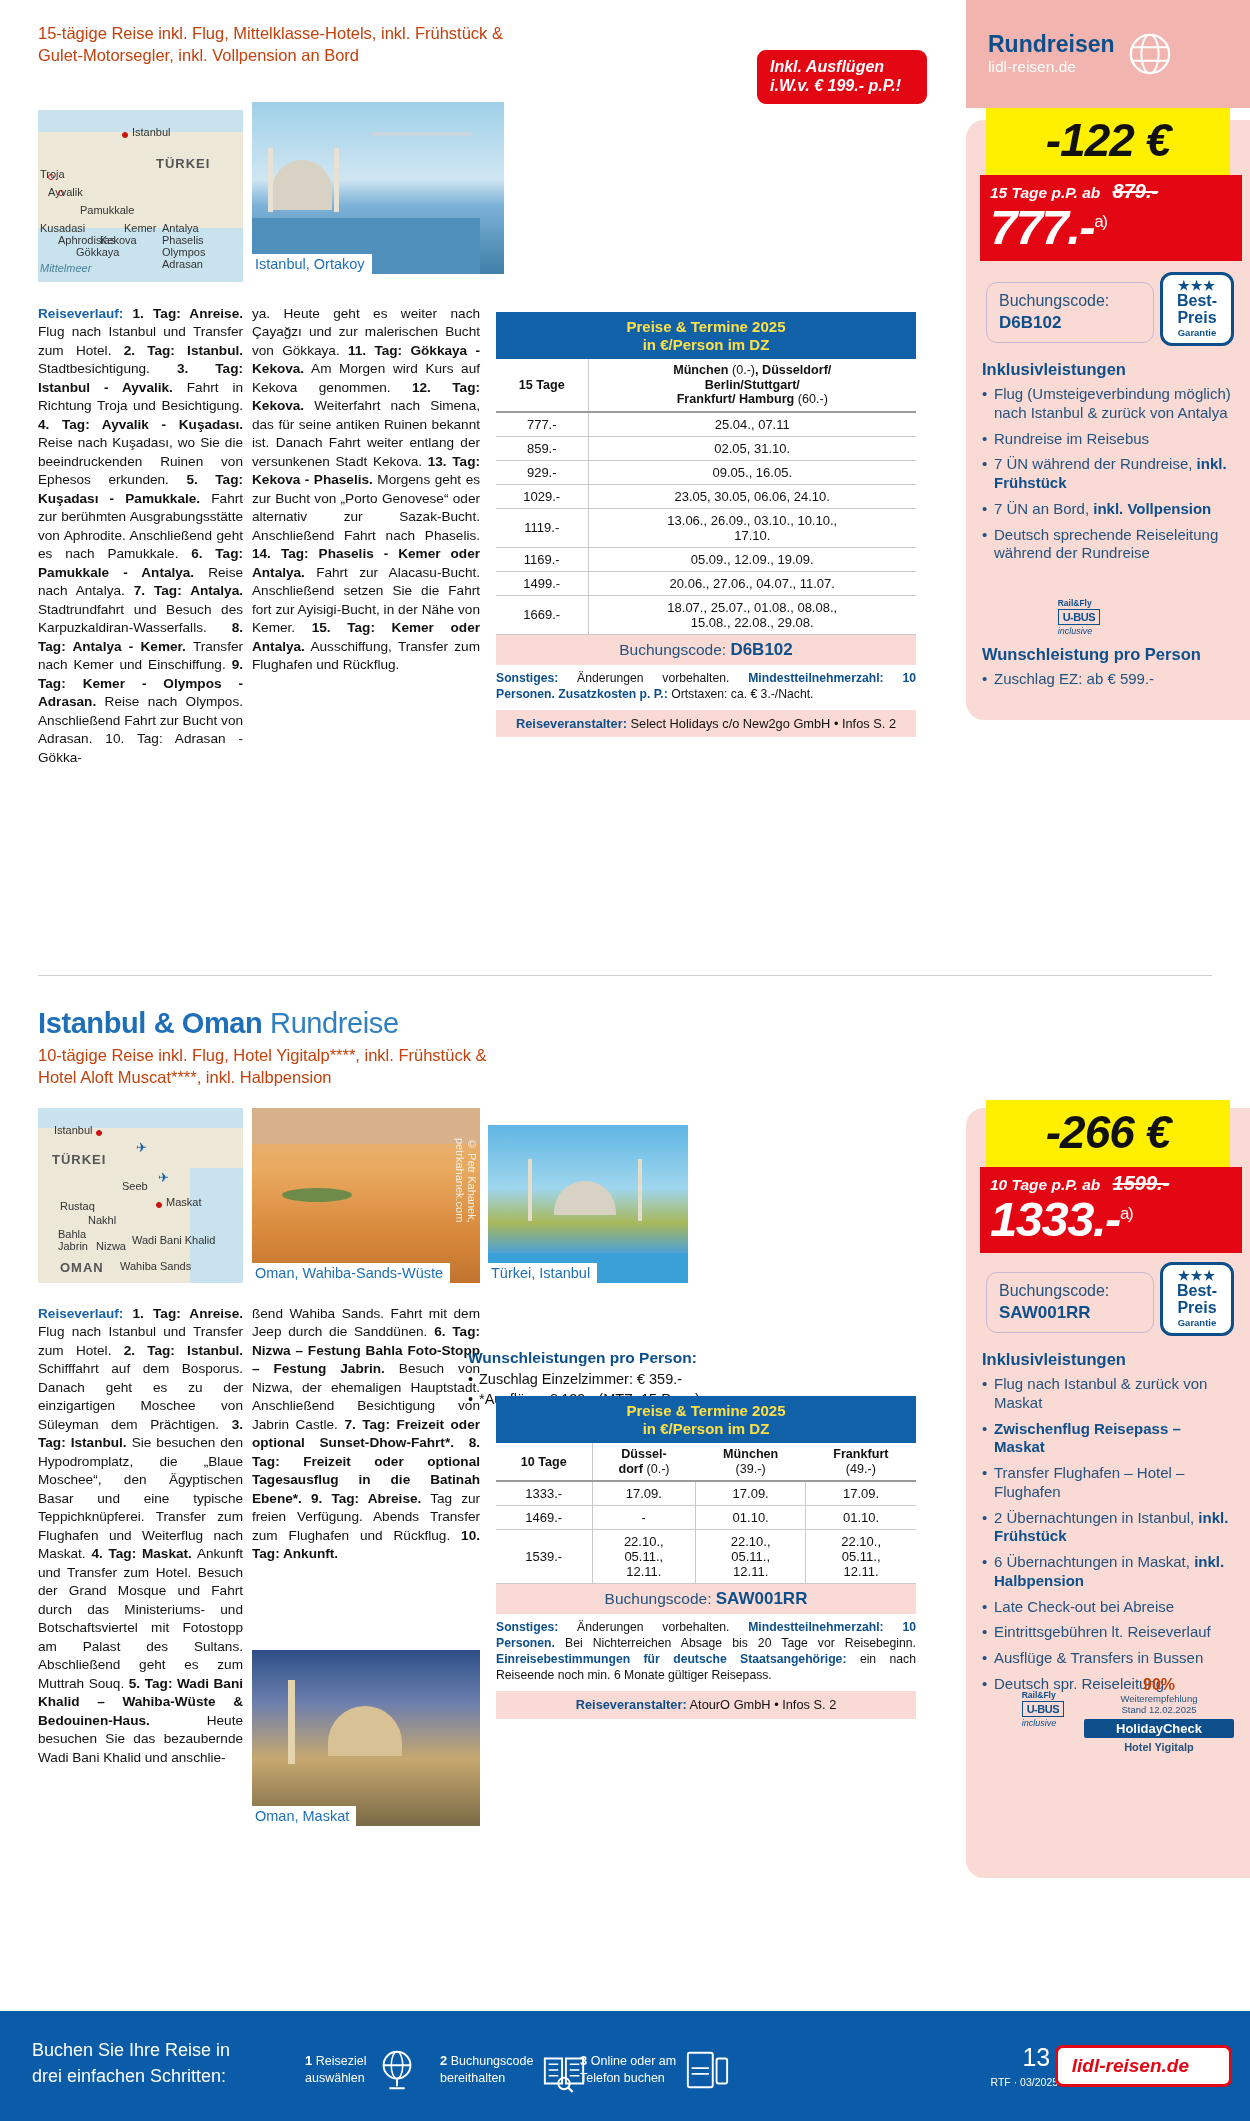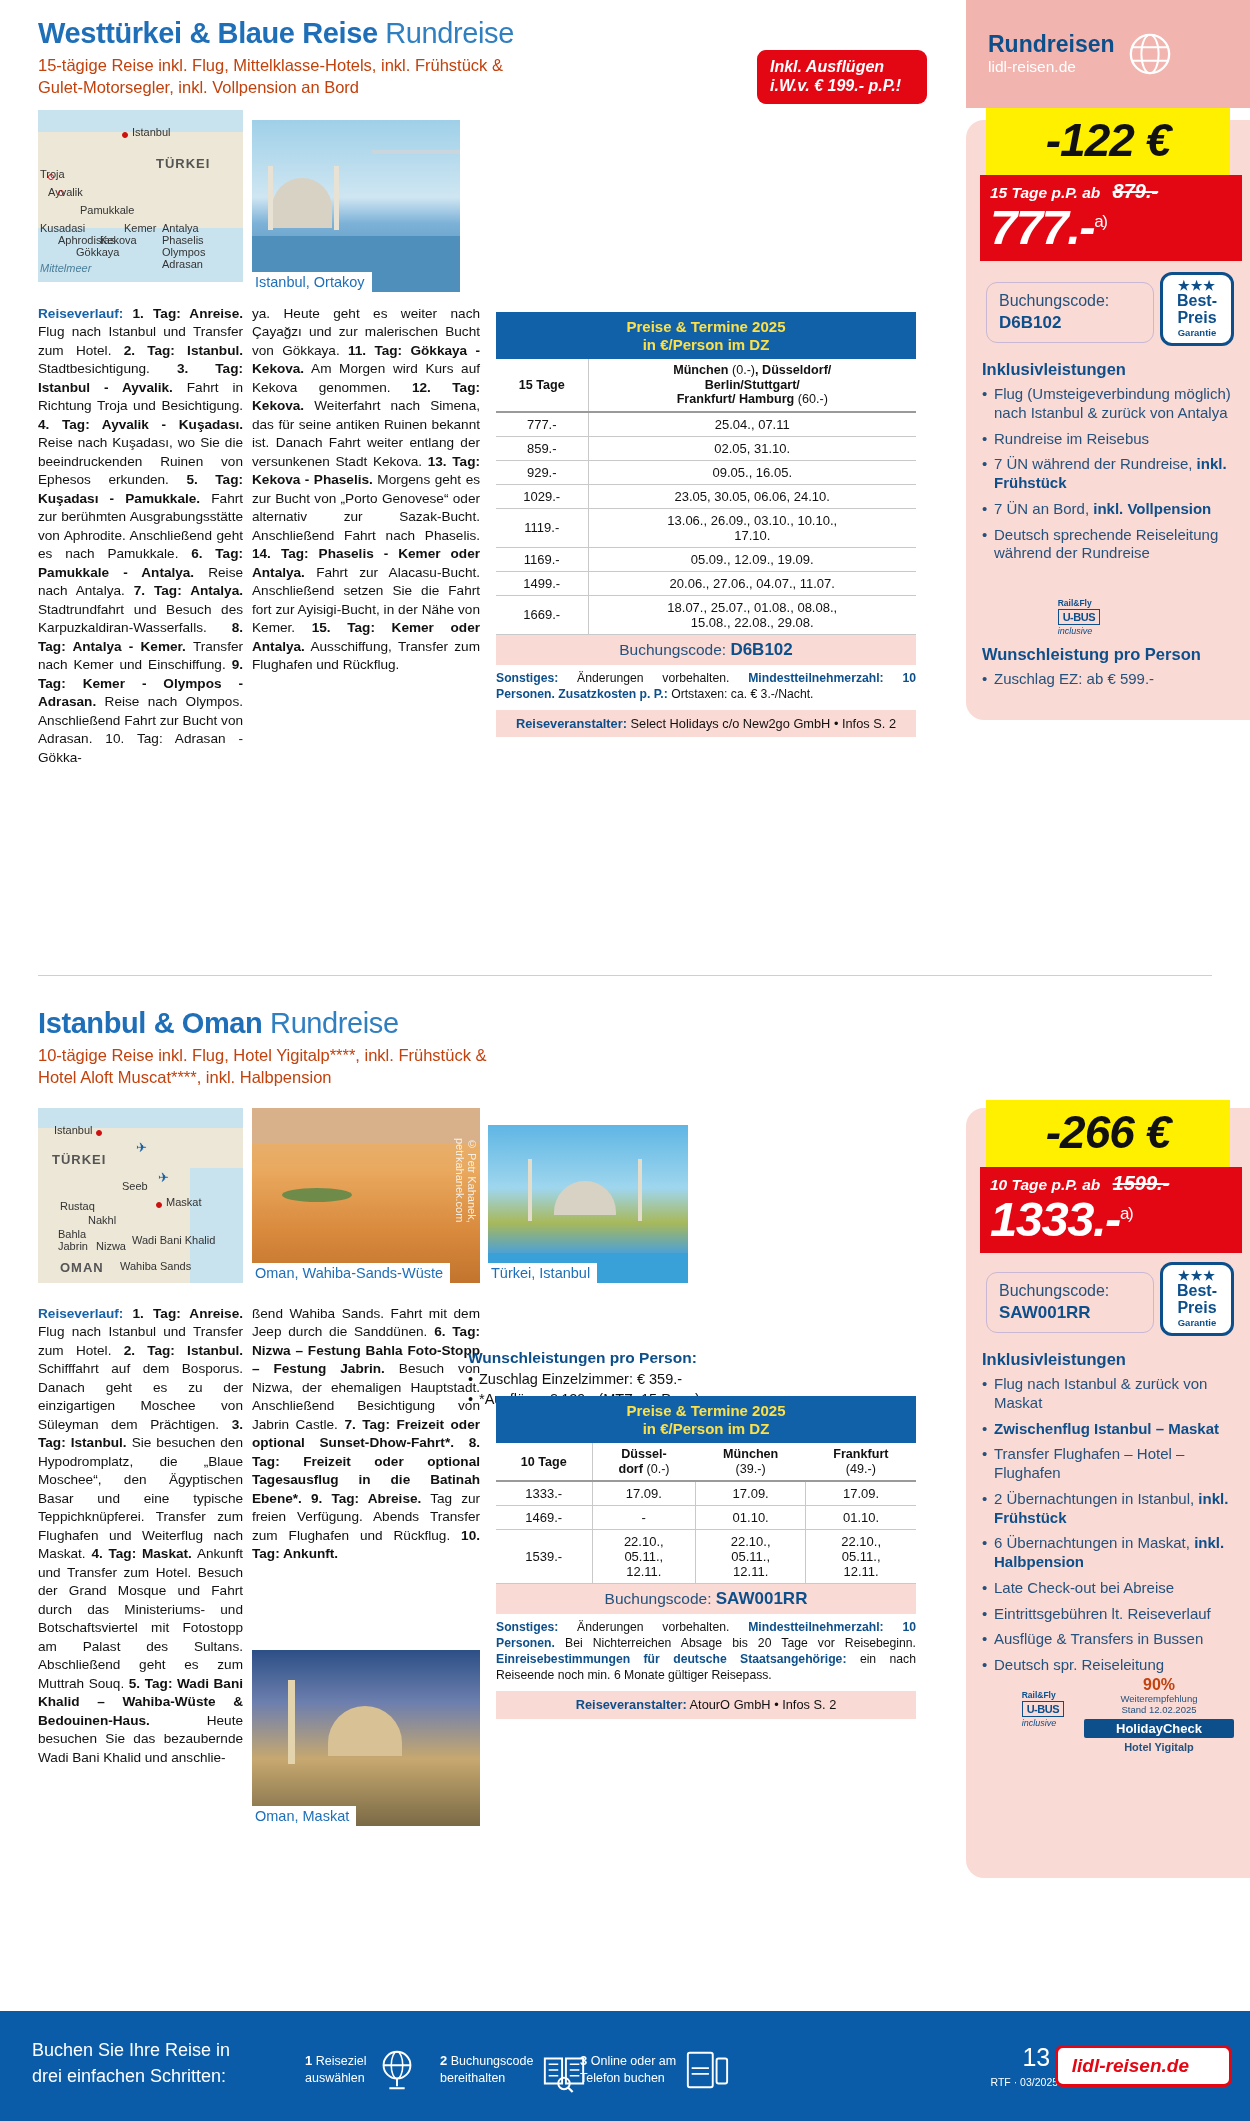--- a/index.html
+++ b/index.html
@@ -184,24 +184,20 @@
         <div class="rr-url">lidl-reisen.de</div>
       </div>
       <svg class="globe" viewBox="0 0 48 48">
         <circle cx="24" cy="24" r="20" fill="none" stroke="#fff" stroke-width="2.4"></circle>
         <ellipse cx="24" cy="24" rx="9" ry="20" fill="none" stroke="#fff" stroke-width="2"></ellipse>
         <path d="M5 17 H43 M5 31 H43" stroke="#fff" stroke-width="2" fill="none"></path>
       </svg>
     </div>
 
     <div class="headzone">
-      <div class="title">
-        <span>Westtürkei &amp; Blaue Reise</span>
-        <span class="sub">Rundreise</span>
-      </div>
       <div class="subtitle nl">15-tägige Reise inkl. Flug, Mittelklasse-Hotels, inkl. Frühstück &amp;<br>Gulet-Motorsegler, inkl. Vollpension an Bord</div>
     </div>
 
     <div class="inkl-badge nl" style="left:757px; top:50px; width:170px;">Inkl. Ausflügen<br>i.W.v. € 199.- p.P.!</div>
 
     <div class="rpanel rpanel-1"></div>
 
     <div class="pricebox" style="top:108px; right:8px;">
       <div class="yellow">-122 €</div>
       <div class="redbox">
@@ -268,21 +264,21 @@
       <div class="mlabel" style="left:86px; top:112px;">Kemer</div>
       <div class="mlabel" style="left:124px; top:112px;">Antalya</div>
       <div class="mlabel" style="left:62px; top:124px;">Kekova</div>
       <div class="mlabel" style="left:124px; top:124px;">Phaselis</div>
       <div class="mlabel" style="left:38px; top:136px;">Gökkaya</div>
       <div class="mlabel" style="left:124px; top:136px;">Olympos</div>
       <div class="mlabel" style="left:124px; top:148px;">Adrasan</div>
       <div class="mlabel" style="left:2px; top:152px; font-style:italic; color:#4a7f99;">Mittelmeer</div>
     </div>
 
-    <div class="photo" style="left:252px; top:120px; width:208px; height:172px; background:linear-gradient(180deg,#9fd0e8 0%,#cfe6f2 45%,#7db2d8 60%,#3f7fa8 100%);">
+    <div class="photo" style="left:252px; top:102px; width:252px; height:172px; background:linear-gradient(180deg,#9fd0e8 0%,#cfe6f2 45%,#7db2d8 60%,#3f7fa8 100%);">
       <div style="position:absolute; left:20px; top:58px; width:60px; height:50px; background:#d8d2c4; border-radius:30px 30px 0 0;"></div>
       <div style="position:absolute; left:16px; top:46px; width:5px; height:64px; background:#e8e2d4;"></div>
       <div style="position:absolute; left:82px; top:46px; width:5px; height:64px; background:#e8e2d4;"></div>
       <div style="position:absolute; left:0; top:116px; width:228px; height:56px; background:#4f8fbc;"></div>
       <div style="position:absolute; left:120px; top:30px; width:100px; height:4px; background:#c9d6de;"></div>
       <div class="caption">Istanbul, Ortakoy</div>
     </div>
 
 
     <div class="col" style="left:38px; top:305px; width:205px;">
@@ -385,21 +381,21 @@
       <div class="stars">★★★</div>
       <div class="bp">Best-</div>
       <div class="bp">Preis</div>
       <div class="gar">Garantie</div>
     </div>
 
     <div class="incl" style="right:18px; top:350px;">
       <h4>Inklusivleistungen</h4>
       <ul>
         <li>Flug nach Istanbul &amp; zurück von Maskat</li>
-        <li><b>Zwischenflug Istanbul – Maskat</b></li>
+        <li><b>Zwischenflug Reisepass – Maskat</b></li>
         <li>Transfer Flughafen – Hotel – Flughafen</li>
         <li>2 Übernachtungen in Istanbul, <b>inkl. Frühstück</b></li>
         <li>6 Übernachtungen in Maskat, <b>inkl. Halbpension</b></li>
         <li>Late Check-out bei Abreise</li>
         <li>Eintrittsgebühren lt. Reiseverlauf</li>
         <li>Ausflüge &amp; Transfers in Bussen</li>
         <li>Deutsch spr. Reiseleitung</li>
       </ul>
     </div>
 

